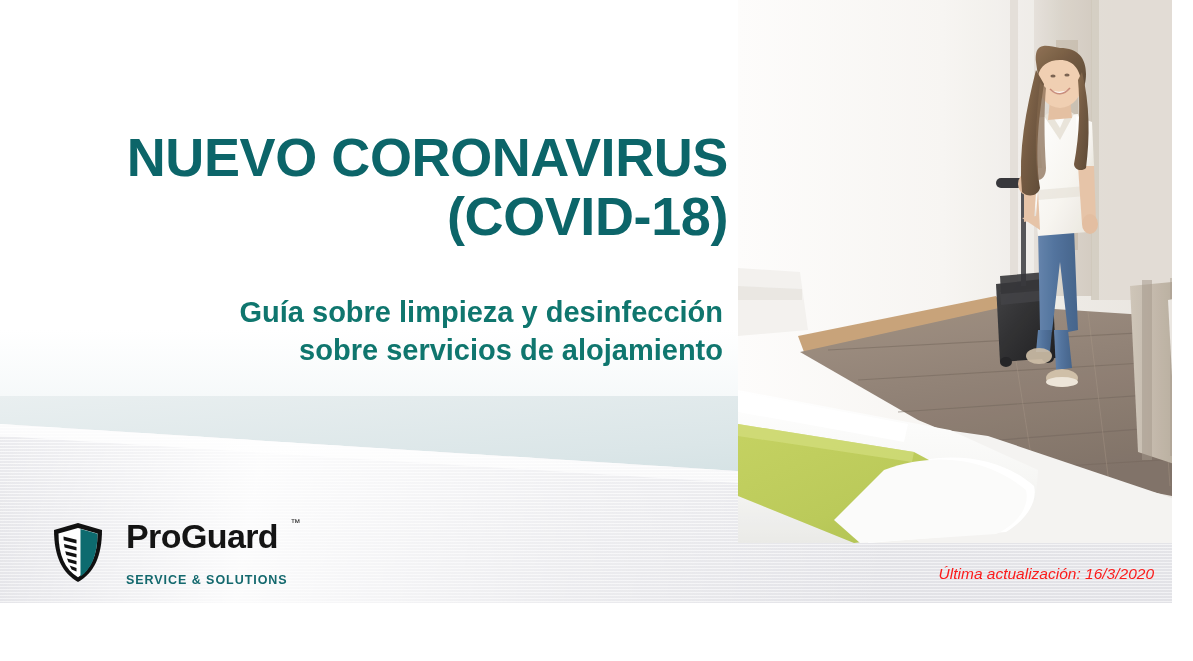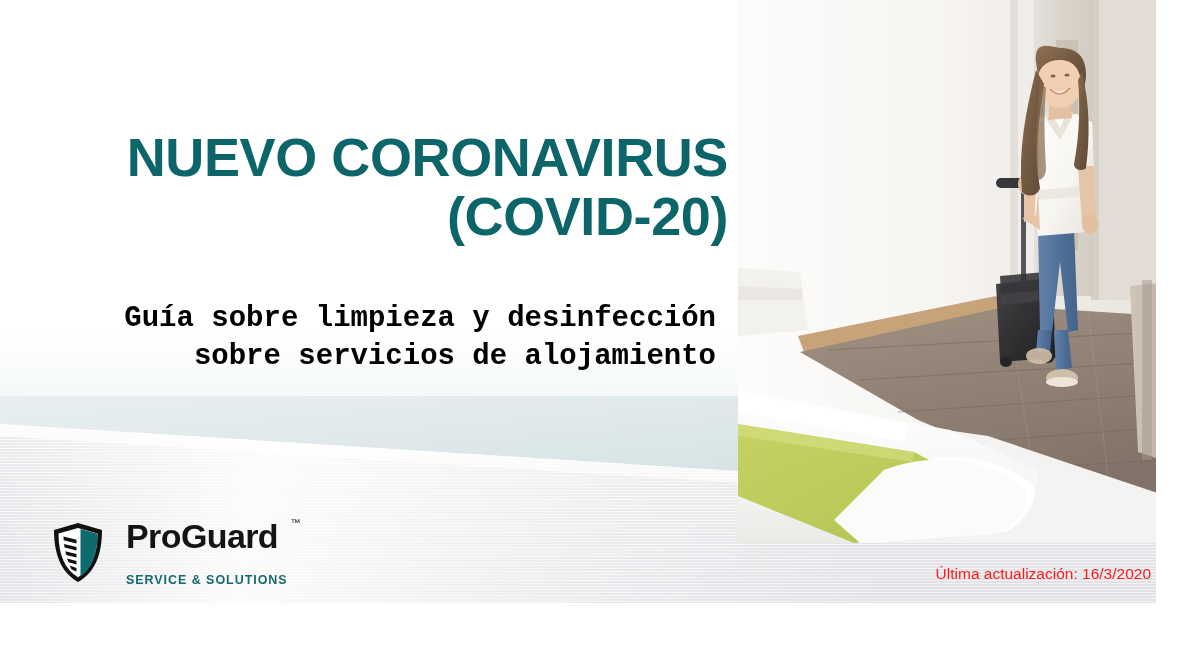--- a/index.html
+++ b/index.html
@@ -13,20 +13,21 @@
     font-family: "Liberation Sans", sans-serif;
     overflow: hidden;
   }
 
   #slide {
     position: relative;
     width: 1156px;
     height: 603px;
     background: #ffffff;
     overflow: hidden;
+    padding-left: 16px;
   }
 
   
   .bg-layer {
     position: absolute;
     left: 0; top: 0;
     width: 1193px;
     height: 603px;
     pointer-events: none;
   }
@@ -106,27 +107,27 @@
     margin: 0;
     font-size: 54px;
     line-height: 1.09;
     font-weight: bold;
     letter-spacing: -0.4px;
     color: #0c6569;
     font-family: "Liberation Sans", sans-serif;
     text-shadow: 0 1px 0 rgba(255,255,255,0.7);
   }
   .subtitle {
-    margin: 12px;
+    margin: 5px;
     padding-top: 42px;
     font-size: 29px;
     line-height: 1.32;
     font-weight: bold;
-    color: #000000;
-    font-family: Liberation Mono, monospace;
+    color: #0f766e;
+    font-family: Liberation Sans, sans-serif;
   }
 
   
   .logo {
     position: absolute;
     left: 52px;
     top: 519px;
     display: flex;
     align-items: center;
     gap: 22px;
@@ -154,26 +155,27 @@
     font-size: 12.5px;
     font-weight: bold;
     letter-spacing: 0.95px;
     color: #14696e;
     font-family: "Liberation Sans", sans-serif;
   }
 
   
   .update-stamp {
     position: absolute;
-    right: 5px;
+    right: 18px;
     top: 565px;
     font-size: 15.5px;
     color: #fb1b1b;
     font-family: "Liberation Sans", sans-serif;
     white-space: nowrap;
+    font-style: italic;
   }
 
   
   .photo {
     position: absolute;
     left: 738px;
     top: 0;
     width: 455px;
     height: 543px;
     overflow: hidden;
@@ -190,21 +192,21 @@
     <div class="haze"></div>
     <div class="band-blue"></div>
     <div class="band-gray"></div>
     <div class="band-gray-gloss"></div>
     <div class="diag-edge"></div>
   </div>
 
   <div class="text-block">
     <h1 class="title">
       <span>NUEVO CORONAVIRUS</span><br>
-      <span>(COVID-20)</span>
+      <span>(COVID-18)</span>
     </h1>
     <h2 class="subtitle">
       <span>Guía sobre limpieza y desinfección</span><br>
       <span>sobre servicios de alojamiento</span>
     </h2>
   </div>
 
   <div class="logo">
     <span>
       <svg class="logo-shield" viewBox="0 0 52 62" xmlns="http://www.w3.org/2000/svg">

